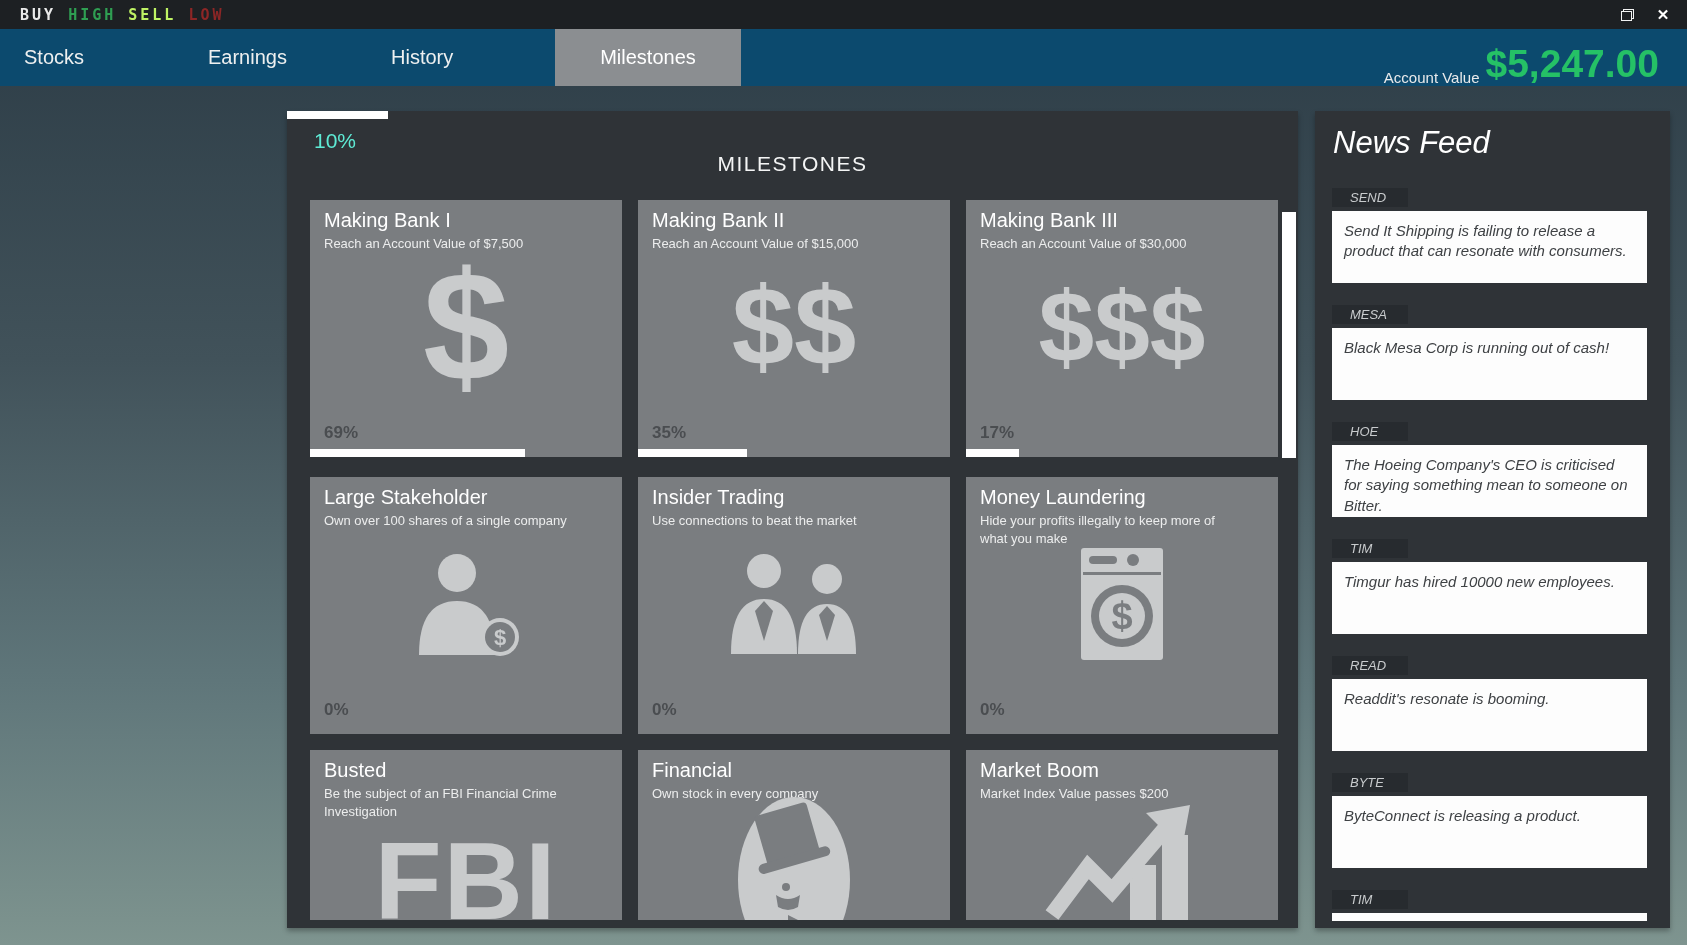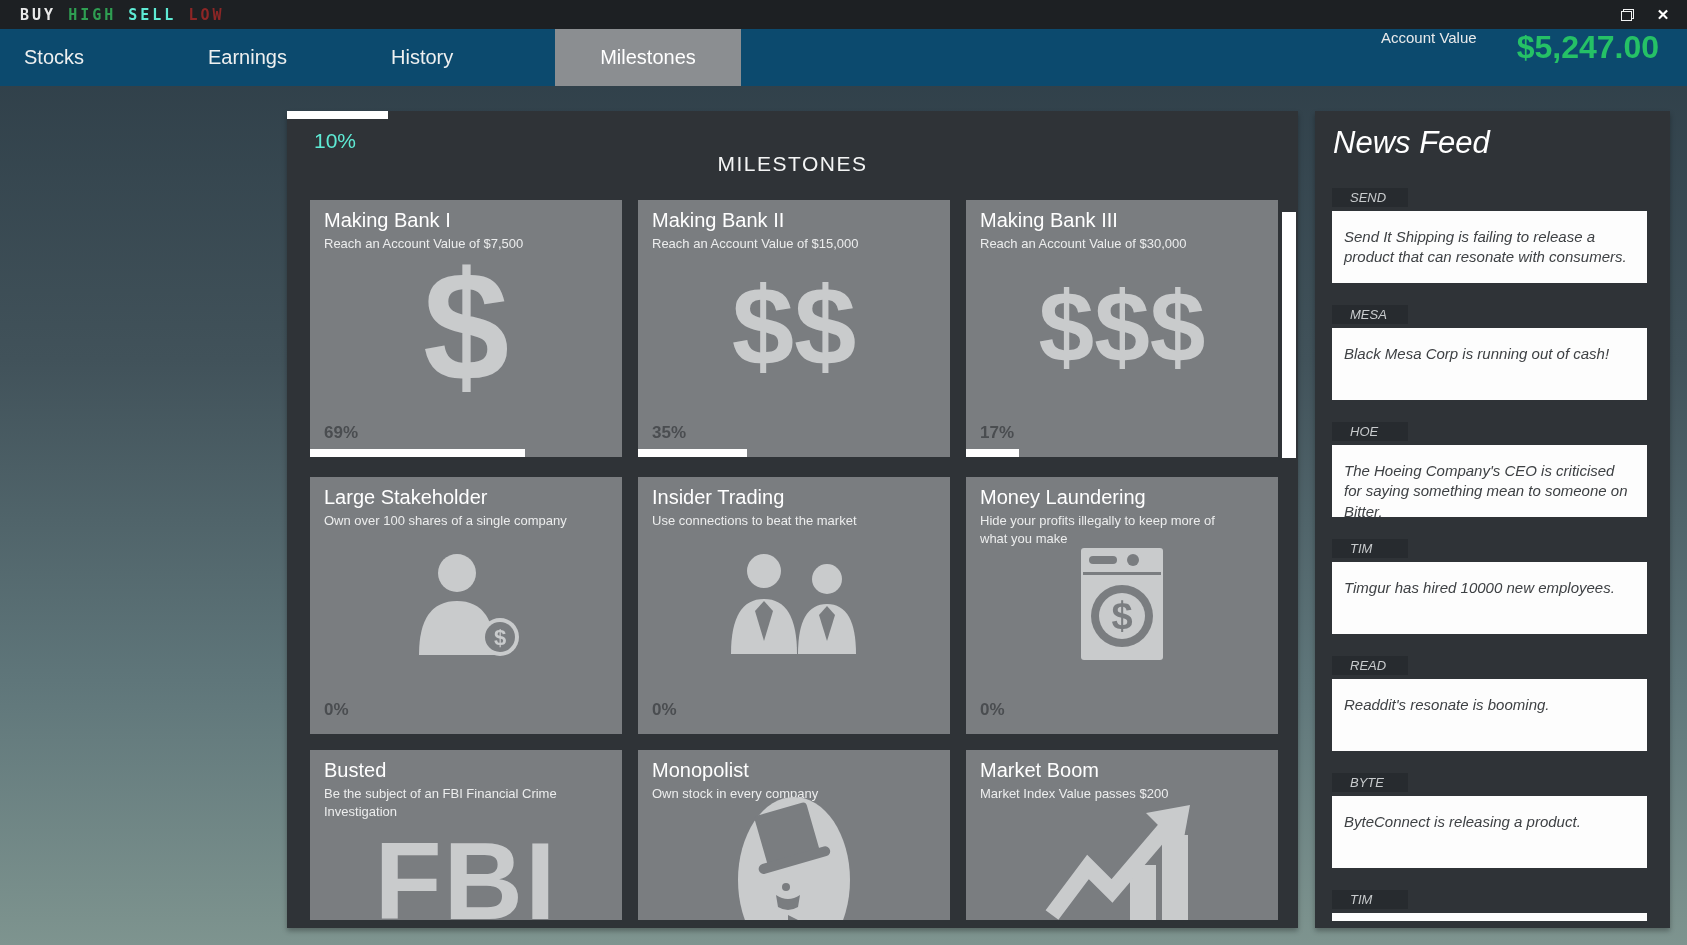--- a/index.html
+++ b/index.html
@@ -19,23 +19,23 @@
   .restore-glyph::after { content:""; position:absolute; left:0; bottom:0; width:9px; height:8px; border:1.5px solid #f2f3f3; background:#1d2023; }
   .close-glyph { color:#ffffff; font-size:15px; font-weight:bold; line-height:1; }
 
   
   .tabbar { position:absolute; top:29px; left:0; width:1687px; height:57px; background:#0c4a6e; }
   .tab { position:absolute; top:0; height:57px; line-height:57px; color:#eef0f0; font-size:20px; cursor:pointer; }
   .tab-stocks { left:24px; }
   .tab-earnings { left:208px; }
   .tab-history { left:391px; }
   .tab-milestones { left:555px; width:186px; text-align:center; background:#8b8e91; color:#ffffff; }
-  .account { position:absolute; right:28px; top:0; height:57px; display:flex; align-items:flex-start; gap:15px; }
+  .account { position:absolute; right:28px; top:0; height:57px; display:flex; align-items:flex-end; gap:6px; }
   .account-label { color:#e9eaeb; font-size:15px; }
-  .account-value { font-size:32px; font-weight:bold;margin-left:25px; }
+  .account-value { font-size:39px; font-weight:bold; }
 
   
   .milestones-panel { position:absolute; left:287px; top:111px; width:1011px; height:817px;
     background:#2f3337; overflow:hidden; box-shadow:0 3px 5px rgba(0,0,0,.3); }
   .overall-progress { position:absolute; top:0; left:0; height:8px; background:#ffffff; }
   .overall-progress-label { position:absolute; left:27px; top:18px; color:#5eead4; font-size:21px; }
   .milestones-heading { position:absolute; top:41px; left:0; width:100%; text-align:center;
     color:#f4f5f5; font-size:21px; letter-spacing:1.5px; }
   .mscrollbar { position:absolute; right:2px; top:101px; width:14px; height:246px; background:#ffffff; cursor:grab; }
 
@@ -57,30 +57,30 @@
   
   .news-panel { position:absolute; left:1315px; top:111px; width:355px; height:817px;
     background:#2f3337; overflow:hidden; box-shadow:0 3px 5px rgba(0,0,0,.3);font-style:italic; }
   .news-heading { position:absolute; top:14px; left:18px; color:#ffffff; font-size:31px; }
   .news-items { position:absolute; top:0; left:17px; width:320px; height:810px;
     padding-top:77px; overflow:hidden; }
   .news-item { margin-bottom:22px; }
   .news-tag { width:76px; height:19px; background:#272b2f; color:#c8cbcd; font-size:13px;
     line-height:19px; padding-left:18px; margin-bottom:4px; }
   .news-box { width:315px; height:72px; background:#fdfdfd; color:#3e4144; font-size:15px;
-    line-height:1.35; padding:16px 12px; }
+    line-height:1.35; padding:10px 12px; }
 </style>
 </head>
 <body>
 
 <div class="titlebar">
   <div class="ticker">
     <span style="color:#e9eaea">BUY</span>
     <span style="color:#2f9e52">HIGH</span>
-    <span style="color:#5eead4">SELL</span>
+    <span style="color:#bef264">SELL</span>
     <span style="color:#8d2626">LOW</span>
   </div>
   <div class="win-controls">
     <div class="win-btn">
       <span class="restore-glyph"></span>
     </div>
     <div class="win-btn">
       <span class="close-glyph">✕</span>
     </div>
   </div>
@@ -181,21 +181,21 @@
   </div>
 
   <div class="card r3 c1">
     <div class="card-title">Busted</div>
     <div class="card-desc">Be the subject of an FBI Financial Crime Investigation</div>
     <div class="card-iconbox">
         <span class="fbi-text">FBI</span>
       </div>
   </div>
   <div class="card r3 c2">
-    <div class="card-title">Monopolist</div>
+    <div class="card-title">Financial</div>
     <div class="card-desc">Own stock in every company</div>
     <div class="card-iconbox">
       <svg width="116" height="170" viewBox="0 0 116 170">
         <ellipse class="icon-light" cx="58" cy="85" rx="56" ry="83"></ellipse>
         <g transform="rotate(-16 58 60)">
           <rect class="icon-dark" x="30" y="12" width="54" height="52" rx="4"></rect>
           <rect class="icon-dark" x="20" y="60" width="74" height="10" rx="5"></rect>
         </g>
         <circle class="icon-dark" cx="50" cy="92" r="4"></circle>
         <path class="icon-dark" d="M40,100 Q52,108 64,100 L62,112 Q52,118 42,112 Z"></path>

